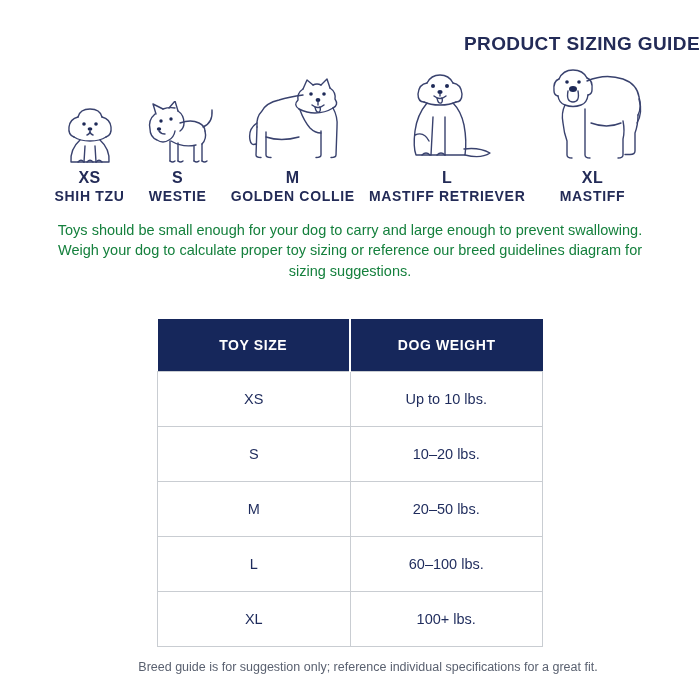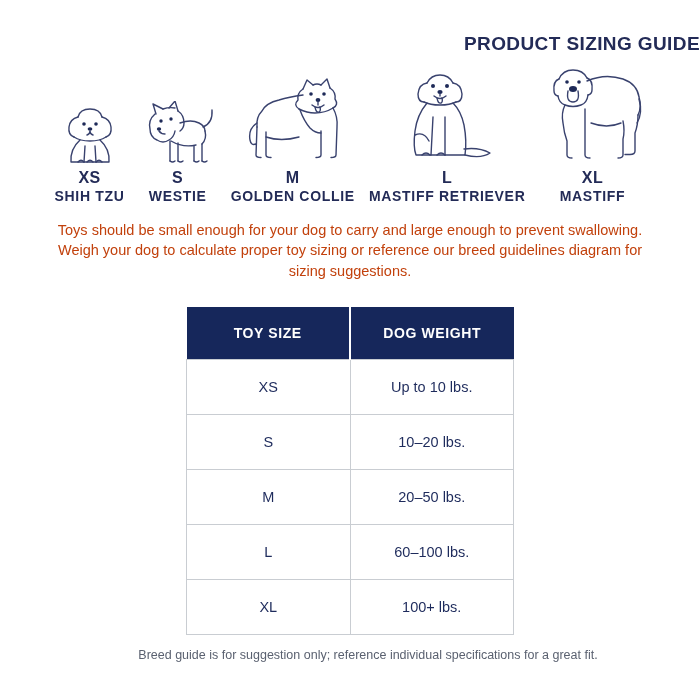--- a/index.html
+++ b/index.html
@@ -10,23 +10,23 @@
   
   .dogs{margin-top:10px;display:flex;justify-content:center;align-items:flex-end;gap:14px;}
   .dog{display:flex;flex-direction:column;align-items:center;}
   .dog svg{display:block;}
   .dog .art{stroke:#39426e;fill:none;stroke-width:1.4;stroke-linecap:round;stroke-linejoin:round;}
   .dog .dot{fill:#1e2a58;stroke:none;}
   .size-label{margin-top:4px;font-size:16px;font-weight:bold;color:#232b57;letter-spacing:.5px;}
   .breed-label{margin-top:1px;font-size:14px;font-weight:bold;color:#232b57;letter-spacing:.7px;}
   
   .desc{width:612px;margin:16px auto 16px;text-align:center;font-size:14.5px;line-height:1.4;
-    color:#c2410c;}
-  
-  table.size-table{width:328px;margin:26px auto 0;border-collapse:collapse;table-layout:fixed;}
+    color:#15803d;}
+  
+  table.size-table{width:386px;margin:38px auto 0;border-collapse:collapse;table-layout:fixed;}
   table.size-table th{background:#16275b;color:#ffffff;height:50px;font-size:14px;
     font-weight:bold;letter-spacing:.6px;text-align:center;}
   table.size-table th.col2{border-left:2px solid #ffffff;}
   table.size-table td{height:52px;border:1px solid #c9cdd2;text-align:center;
     color:#1e2b5c;font-size:14.5px;}
   
   .footnote{margin-top:13px;text-align:center;font-size:12.5px;color:#5a6170;padding-left:36px;}
   
   .logo{margin-top:33px;display:flex;justify-content:center;}
   .logo-inner{display:inline-block;text-align:right;}

